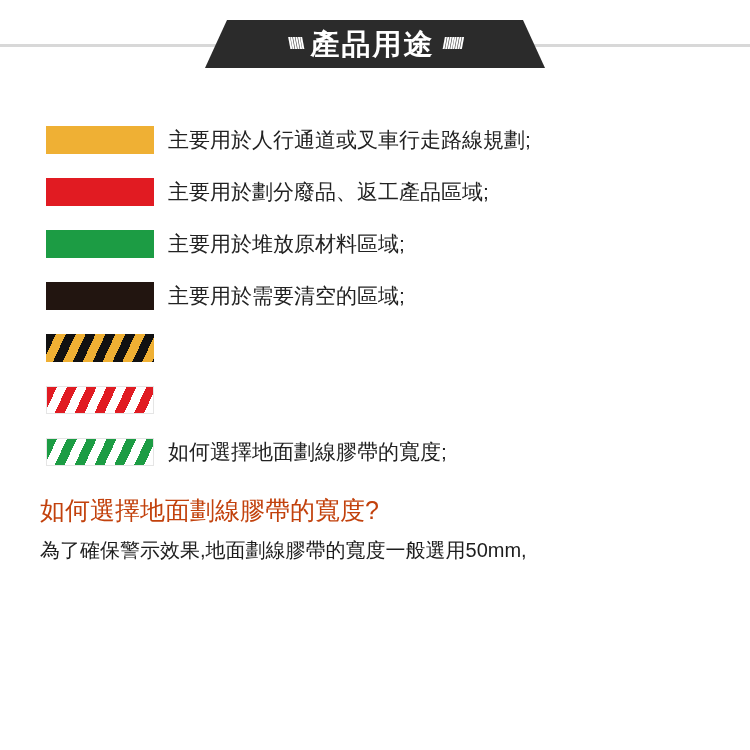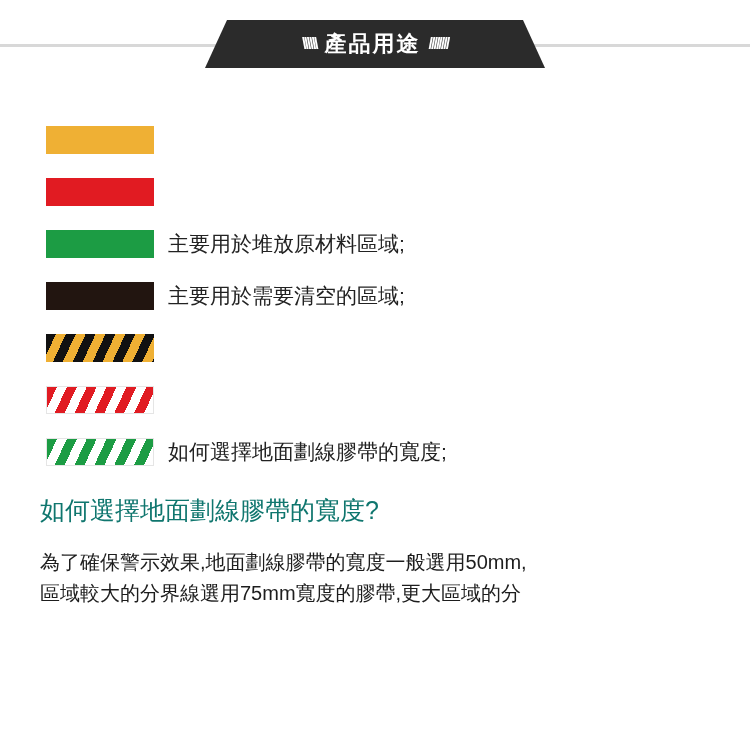--- a/index.html
+++ b/index.html
@@ -38,21 +38,21 @@
     height: 48px;
     background: #2b2b2b;
     color: #ffffff;
     display: flex;
     align-items: center;
     justify-content: center;
     gap: 8px;
     clip-path: polygon(22px 0, 318px 0, 340px 48px, 0 48px);
   }
   .banner-title {
-    font-size: 22px;
+    font-size: 29px;
     letter-spacing: 2px;
     font-weight: bold;
     line-height: 1;
   }
   .slash {
     font-size: 16px;
     letter-spacing: -2px;
     color: #ffffff;
     line-height: 1;
     font-weight: bold;
@@ -83,24 +83,24 @@
     font-size: 21px;
     color: #222222;
     white-space: nowrap;
   }
 
   
   .question {
     margin-top: 16px;
     padding-left: 40px;
     font-size: 25px;
-    color: #0f766e;
+    color: #c2410c;
   }
   .para {
-    margin-top: 20px;
+    margin-top: 8px;
     padding-left: 40px;
     padding-right: 36px;
     font-size: 20px;
     line-height: 1.55;
     color: #1d1d1d;
   }
   .para div { white-space: nowrap; }
 </style>
 </head>
 <body>
@@ -111,24 +111,26 @@
     <span class="slash">\\\\\\</span>
     <span class="banner-title">產品用途</span>
     <span class="slash">////////</span>
   </div>
 </div>
 
 <div class="legend">
 
   <div class="legend-row">
     <div class="swatch" style="background:#efb034;"></div>
+    <div class="row-text">主要用於人行通道或叉車行走路線規劃;</div>
   </div>
 
   <div class="legend-row">
     <div class="swatch" style="background:#e11b22;"></div>
+    <div class="row-text">主要用於劃分廢品、返工產品區域;</div>
   </div>
 
   <div class="legend-row">
     <div class="swatch" style="background:#1c9c44;"></div>
     <div class="row-text">主要用於堆放原材料區域;</div>
   </div>
 
 
   <div class="legend-row">
     <div class="swatch" style="background:#221510;"></div>
@@ -148,14 +150,13 @@
     <div class="swatch" style="background: repeating-linear-gradient(115deg, #1c9c44 0 9px, #ffffff 9px 18px); border:1px solid #e5e5e5;"></div>
     <div class="row-text">如何選擇地面劃線膠帶的寬度;</div>
   </div>
 
 </div>
 
 <div class="question">如何選擇地面劃線膠帶的寬度?</div>
 
 <div class="para">
   <div>為了確保警示效果,地面劃線膠帶的寬度一般選用50mm,</div>
-  <div>區域較大的分界線選用75mm寬度的膠帶,更大區域的分</div>
 </div>
 
 </body></html>

